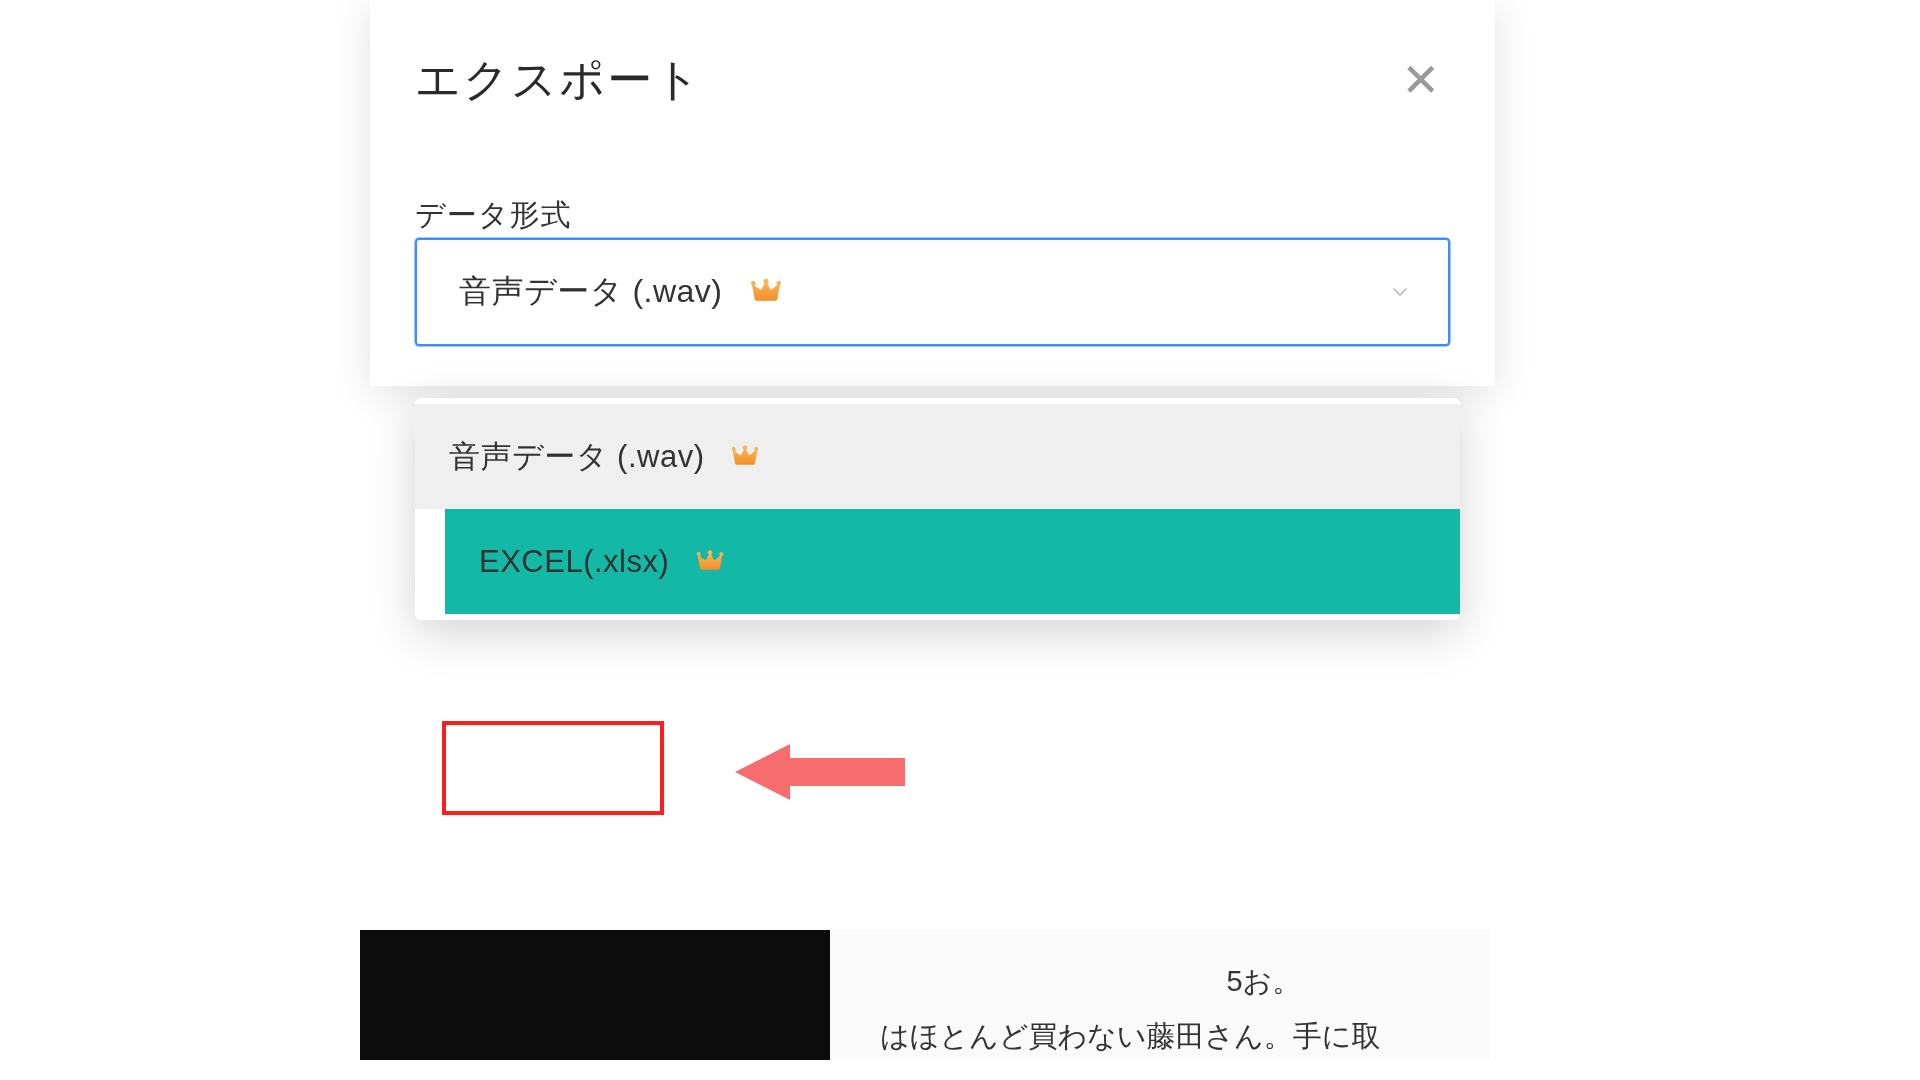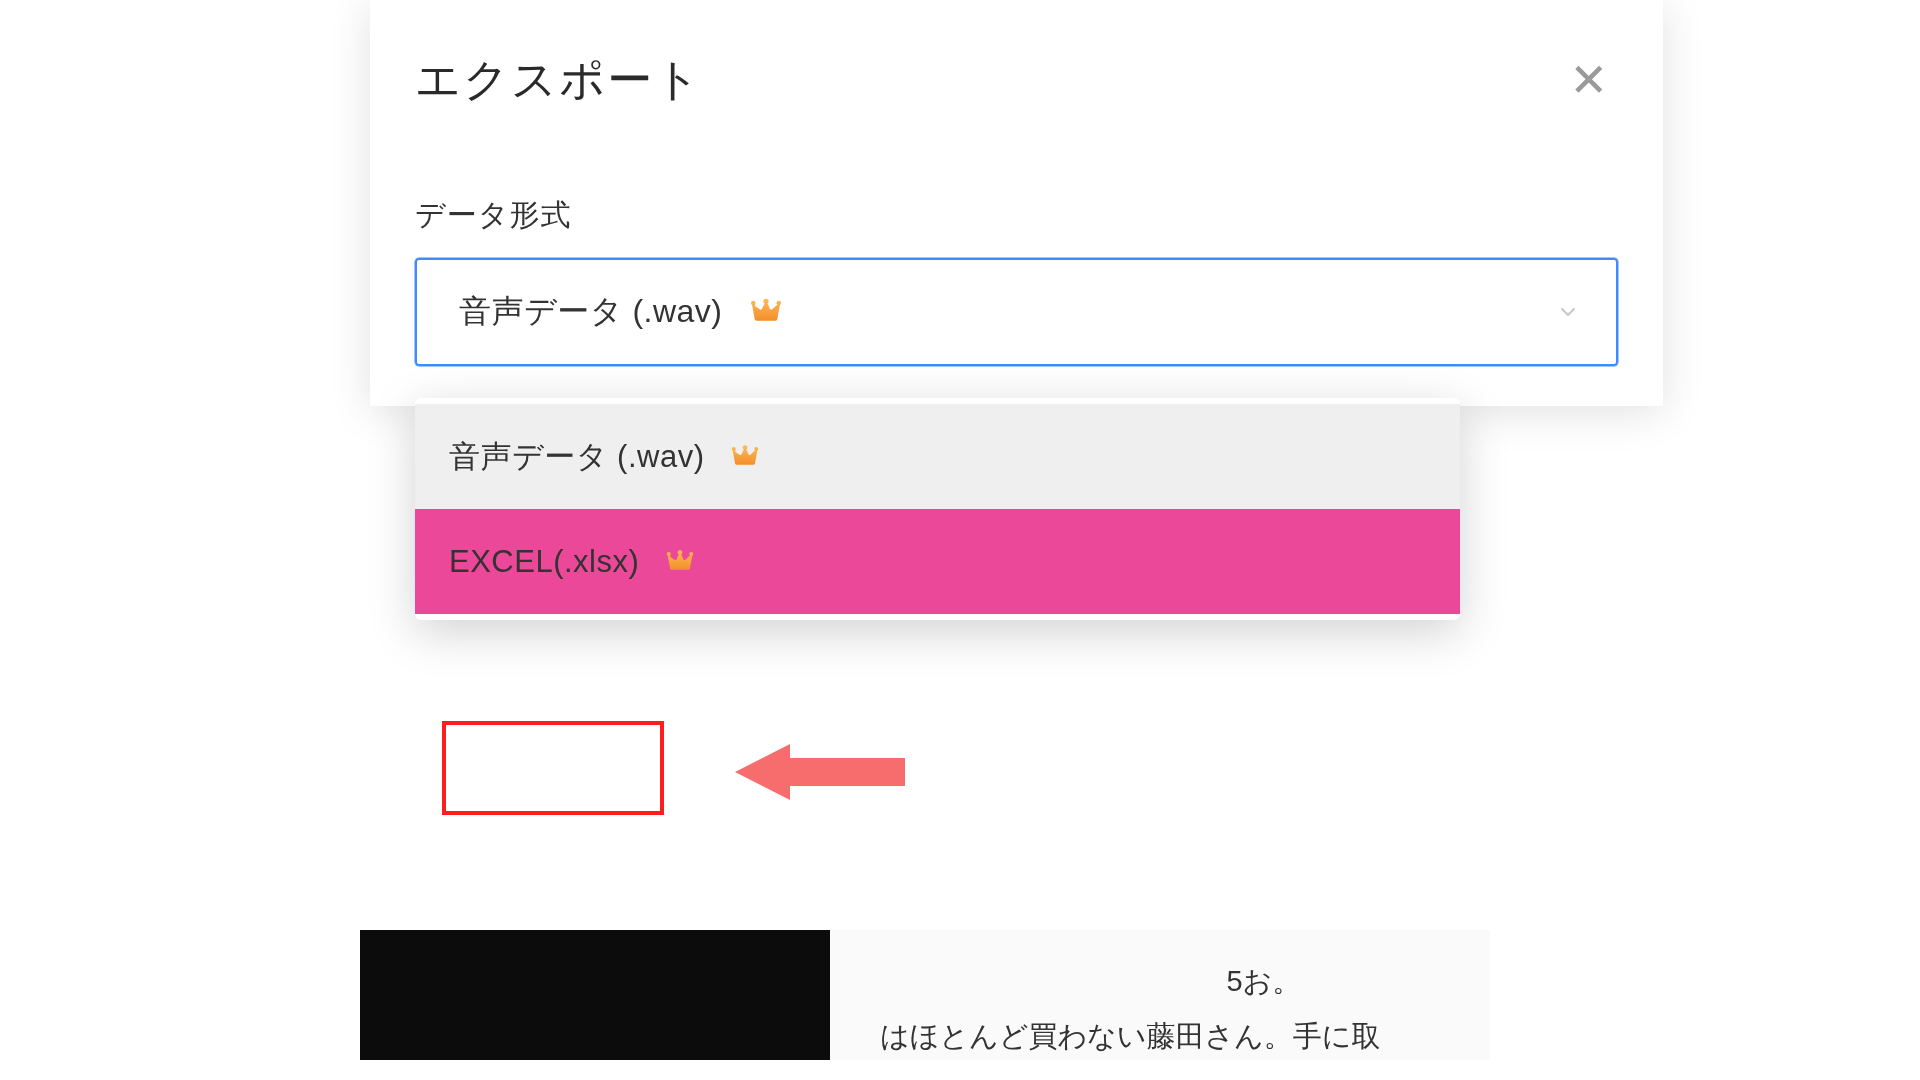--- a/index.html
+++ b/index.html
@@ -24,21 +24,21 @@
     font-size: 29px;
     padding: 24px 20px 0 50px;
     line-height: 1.9;
     white-space: pre;
     overflow: hidden;
   }
 
   .modal {
     position: absolute;
     left: 370px; top: 0;
-    width: 1293px;
+    width: 1125px;
     background: #ffffff;
     z-index: 10;
     padding-bottom: 40px;
     box-shadow: 0 6px 40px rgba(0,0,0,.12);
   }
   .modal-header {
     display: flex; align-items: center; justify-content: space-between;
     padding: 50px 55px 30px 45px;
   }
   .modal-title {
@@ -51,21 +51,21 @@
     font-size: 46px;
     color: #9a9a9a;
     cursor: pointer;
     line-height: 1;
     font-weight: 300;
   }
 
   .section-label {
     font-size: 30px;
     color: #333;
-    margin: 55px 0 22px 45px;
+    margin: 55px 0 2px 45px;
     letter-spacing: 1px;
   }
 
   .select-box {
     margin: 0 45px;
     border: 2.5px solid #3f8cff;
     border-radius: 4px;
     height: 108px;
     display: flex; align-items: center;
     padding: 0 36px 0 42px;
@@ -97,21 +97,21 @@
   .dd-item {
     height: 105px;
     display: flex; align-items: center;
     padding: 0 34px;
     font-size: 31px;
     color: #333;
     cursor: pointer;
     letter-spacing: 0.5px;
   }
   .dd-item.selected { background: #efefef; font-weight: 500; }
-  .dd-item.hovered { background: #ec4899; }
+  .dd-item.hovered { background: #14b8a6; margin-left: 30px; }
 
   .crown { display: inline-flex; margin-left: 26px; }
   .crown svg { width: 34px; height: 34px; display: block; }
   .crown.sm svg { width: 30px; height: 30px; }
 
   .annotation-box {
     position: absolute;
     border: 4px solid #ff1e1e;
     z-index: 30;
     pointer-events: none;

